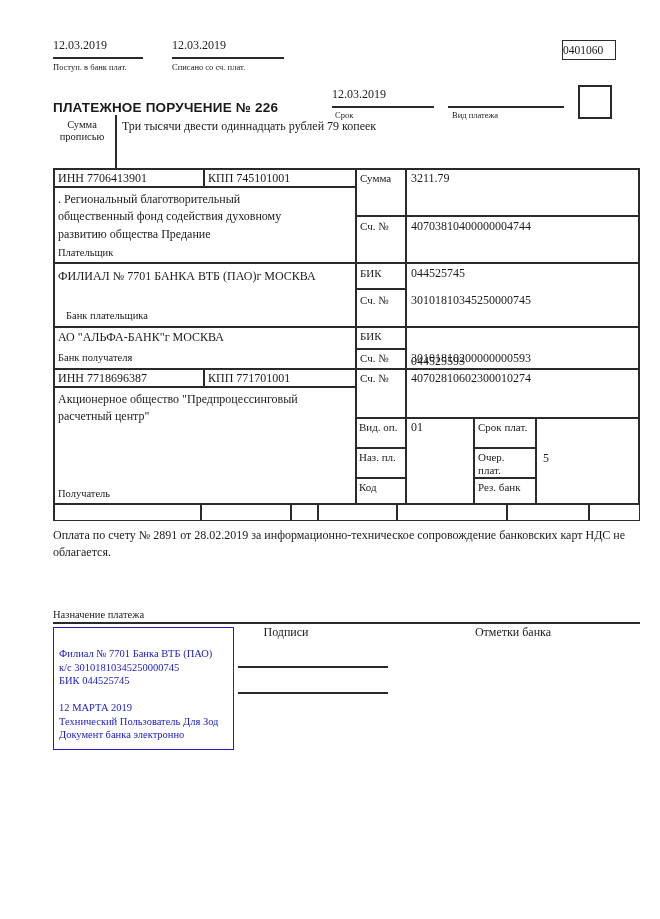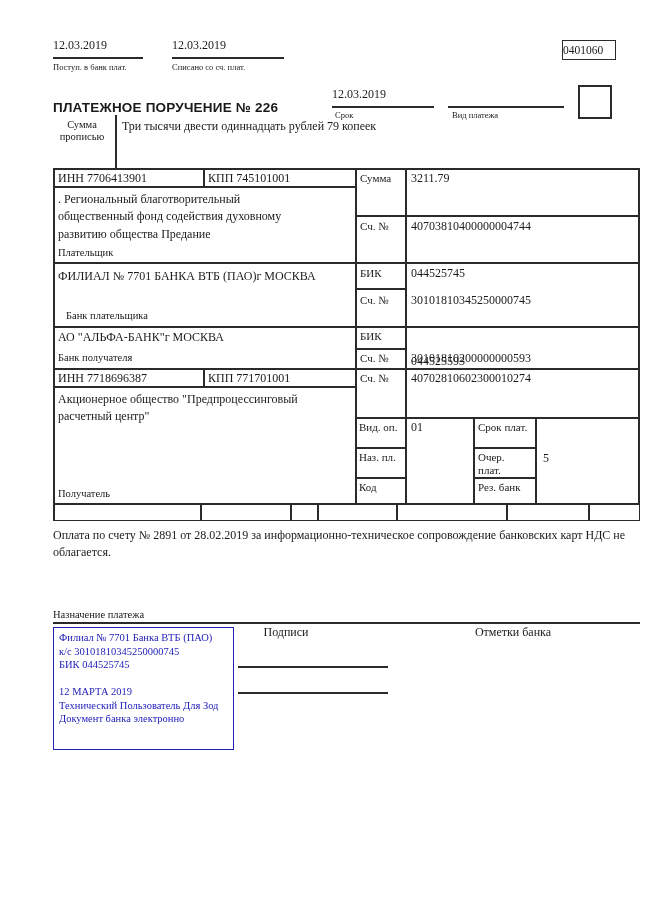--- a/index.html
+++ b/index.html
@@ -17,21 +17,21 @@
   .title{font-family:"Liberation Sans",sans-serif;font-weight:bold;font-size:13.5px;letter-spacing:0.2px;}
   .codebox{
     position:absolute;left:562px;top:40px;width:52px;height:18px;
     border:1.5px solid #2a2a2a;text-align:left;font-size:11.5px;line-height:18px;
   }
   .sqbox{position:absolute;left:578px;top:85px;width:30px;height:30px;border:2px solid #2a2a2a;}
   .table{position:absolute;left:53px;top:168px;width:587px;height:337px;}
   .bluebox{
     position:absolute;left:53px;top:627px;width:181px;height:123px;
     border:1.5px solid #2222bb;color:#2222bb;font-size:10.5px;line-height:1.3;
-    padding:3px 5px;box-sizing:border-box;
+    padding:19px 5px;box-sizing:border-box;
   }
   .esignbox{
     position:absolute;left:420px;top:650px;width:186px;height:66px;
     border:1.5px solid #2a2a2a;font-size:11px;line-height:1.3;box-sizing:border-box;padding-top:3px;
   }
   .center{text-align:center;}
   .bold{font-weight:bold;}
   .italic{font-style:italic;}
 </style>
 </head>

